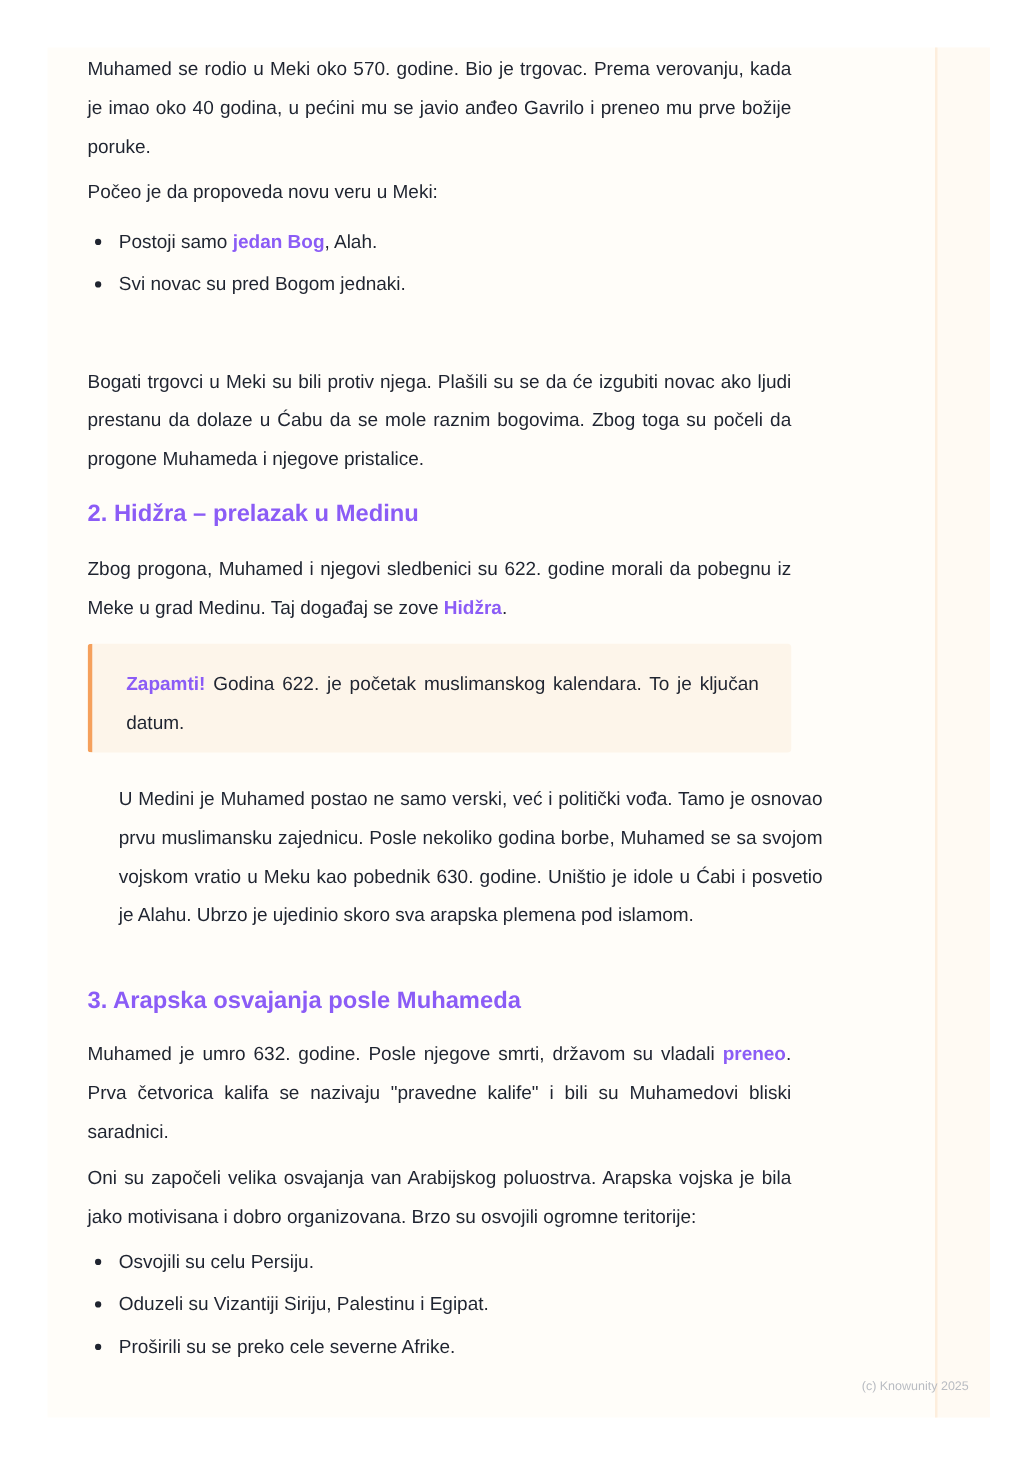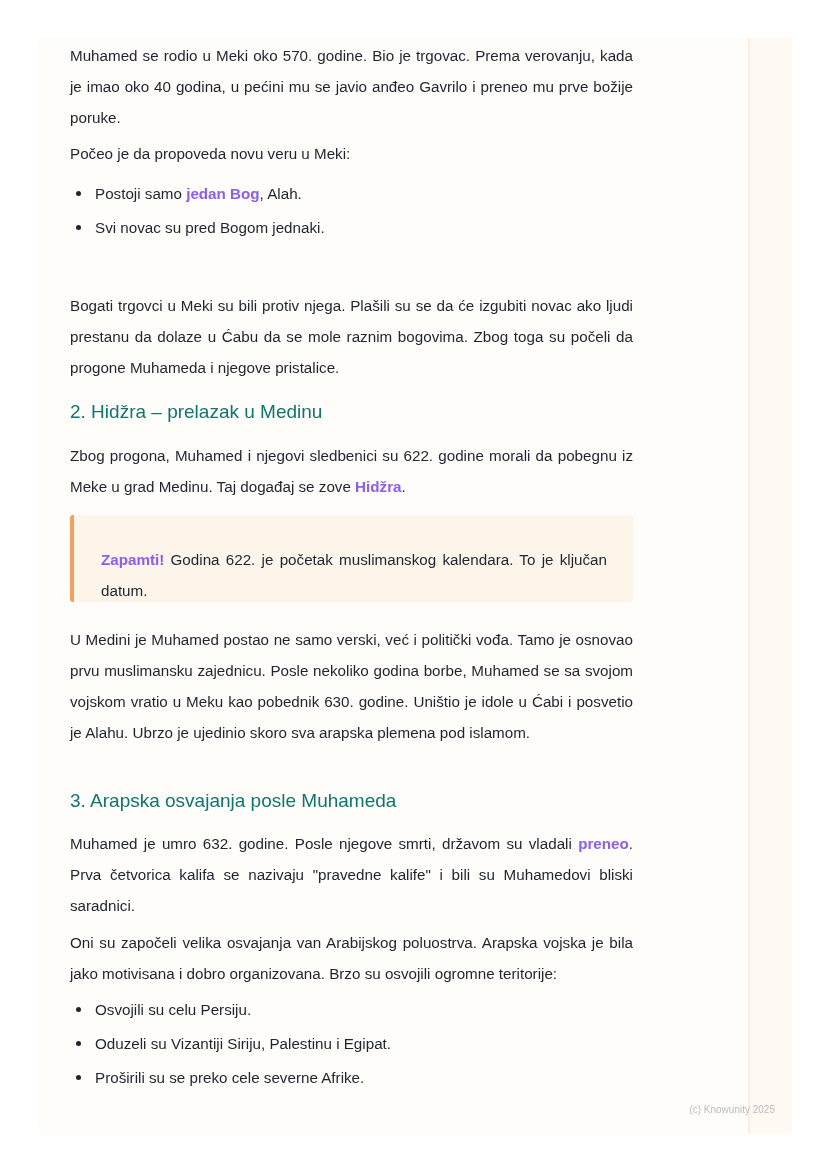--- a/index.html
+++ b/index.html
@@ -68,41 +68,41 @@
       height: 5px;
       border-radius: 50%;
       background: #1f2430;
     }
     .list1 { top: 142px; }
     .p3 { position: absolute; top: 252px; width: 563px; }
     .h2 {
       position: absolute;
       margin: 0;
       font-size: 19px;
-      font-weight: normal;
-      color: #0f766e;
+      font-weight: bold;
+      color: #8b5cf6;
       line-height: 28px;
       white-space: nowrap;
     }
     .h2a { top: 360px; }
     .p4 { position: absolute; top: 402px; width: 563px; }
     .callout {
       position: absolute;
       top: 477px;
       left: 0;
       width: 563px;
       height: 87px;
       background: #fdf5ea;
       border-radius: 3px;
       box-sizing: border-box;
       border-left: 4px solid #f5a05c;
       padding: 17px 26px 0 27px;
     }
-    .callout p { width: 506px; margin-top: 12px; }
-    .p5 { position: absolute; top: 586px; width: 563px; }
+    .callout p { width: 506px; }
+    .p5 { position: absolute; top: 586px; width: 563px; margin-left: 25px; }
     .h2b { top: 749px; }
     .p6 { position: absolute; top: 790px; width: 563px; }
     .p7 { position: absolute; top: 889px; width: 563px; }
     .list2 { top: 958px; }
     .footer {
       position: absolute;
       right: 15px;
       top: 1066px;
       font-size: 10px;
       color: #b9bcc2;

